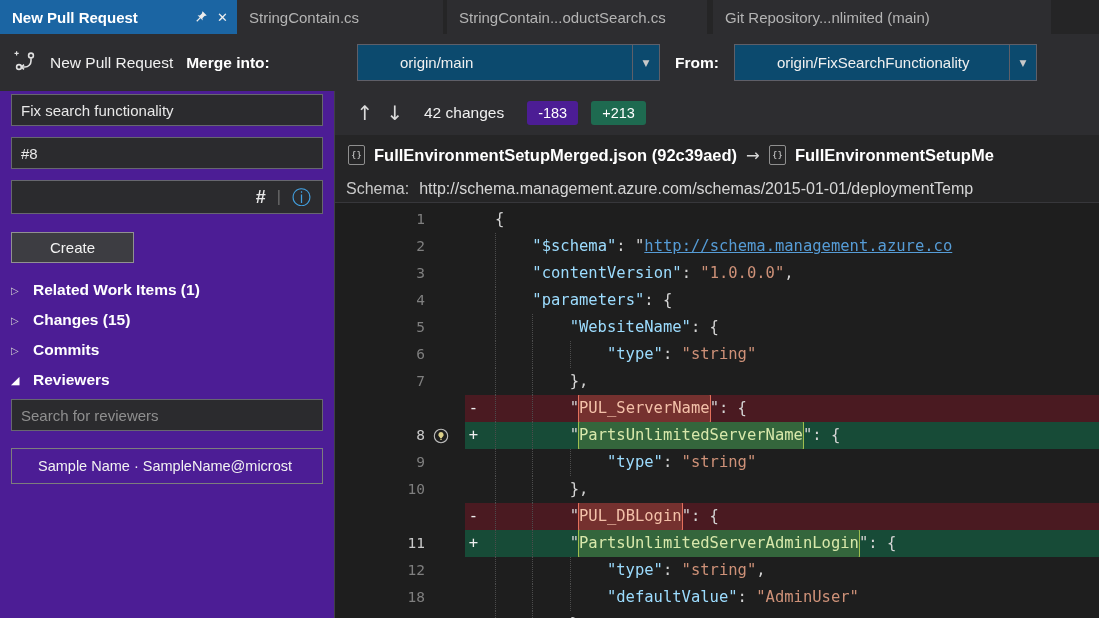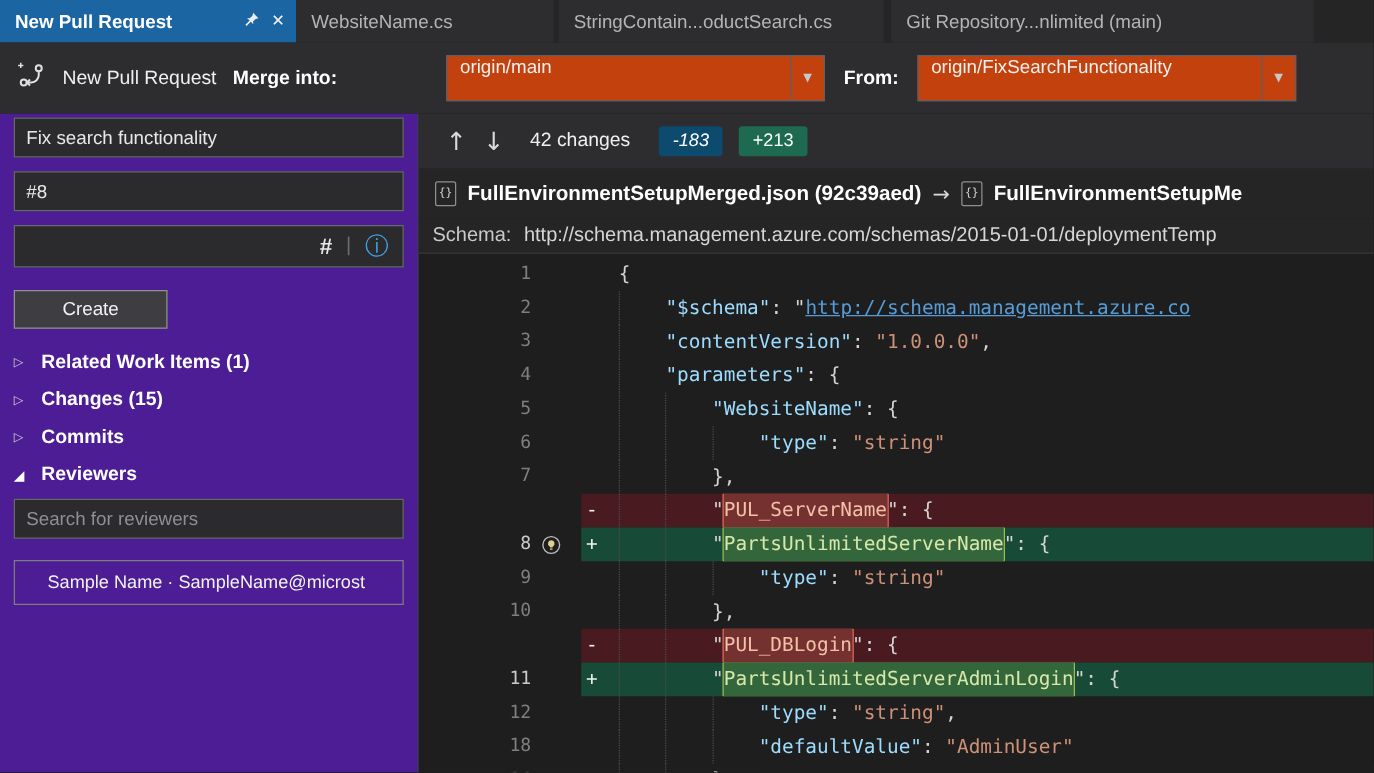--- a/index.html
+++ b/index.html
@@ -19,21 +19,21 @@
   .tab.w4{width:260px;margin-left:4px;}
   .tab-icons{display:flex;align-items:center;gap:9px;}
   .close{font-size:13px;color:#f0f0f0;}
 
   
   .header-row{height:57px;flex:none;display:flex;align-items:center;background:#2d2d30;}
   .header-left{width:357px;flex:none;display:flex;align-items:center;padding-left:13px;gap:13px;overflow:hidden;}
   .hdr-title{font-size:15.5px;color:#f0f0f0;white-space:nowrap;}
   .hdr-bold{font-size:15.5px;font-weight:700;color:#ffffff;white-space:nowrap;}
   .header-right{flex:1;display:flex;align-items:center;gap:15px;padding-right:42px;min-width:0;}
-  .dropdown{flex:1;max-width:303px;height:37px;background:#c2410c;border:1px solid #5f5f68;display:flex;align-items:flex-start;}
+  .dropdown{flex:1;max-width:303px;height:37px;background:#0c4a6e;border:1px solid #5f5f68;display:flex;align-items:center;padding-left:32px;}
   .dd-label{flex:1;padding:0 10px;font-size:15px;color:#f0f0f0;white-space:nowrap;overflow:hidden;}
   .dd-arrow{width:27px;align-self:stretch;display:flex;align-items:center;justify-content:center;border-left:1px solid #5f5f68;color:#c8c8c8;font-size:9px;}
 
   
   .main{flex:1;display:flex;min-height:0;}
   .left-panel{width:335px;flex:none;background:#4c1d95;border-right:1px solid #404046;padding:3px 11px 0;display:flex;flex-direction:column;overflow:hidden;}
   .text-input{height:32px;flex:none;background:#2b2b2e;border:1px solid #67676f;color:#e8e8e8;font-size:15px;font-family:"Liberation Sans",sans-serif;padding:0 9px;margin-bottom:11px;width:100%;}
   .text-input::placeholder{color:#8f8f8f;}
   .icon-row{height:34px;flex:none;border:1px solid #67676f;background:#2b2b2e;display:flex;align-items:center;justify-content:flex-end;gap:11px;padding:0 11px;margin-bottom:5px;}
   .hash-icon{font-size:18px;font-weight:700;color:#e8e8e8;}
@@ -45,21 +45,21 @@
   .chev.expanded{font-size:11px;color:#fff;}
   .search-input{margin-top:4px;margin-bottom:0;}
   .reviewer-box{margin-top:17px;height:36px;flex:none;border:1px solid #7d7d7d;display:flex;align-items:center;padding:0 26px;font-size:14.5px;color:#f2f2f2;white-space:nowrap;overflow:hidden;}
 
   
   .right-panel{flex:1;display:flex;flex-direction:column;min-width:0;background:#1e1e1e;}
   .diff-toolbar{height:44px;flex:none;background:#2d2d30;display:flex;align-items:center;padding-left:15px;}
   .nav-arrow{font-size:20px;color:#dadada;width:30px;text-align:center;}
   .changes-label{font-size:15.5px;color:#f0f0f0;margin:0 10px 0 14px;}
   .badge{border-radius:3px;color:#fff;font-size:14.5px;padding:4px 11px;margin-left:13px;}
-  .badge.del{background:#0c4a6e;font-style:italic;}
+  .badge.del{background:#4c1d95;}
   .badge.add{background:#1e6a50;}
   .file-header{height:40px;flex:none;background:#252526;display:flex;align-items:center;gap:9px;padding-left:13px;font-size:16.5px;font-weight:700;color:#fff;white-space:nowrap;overflow:hidden;}
   .file-arrow{font-weight:400;color:#d8d8d8;}
   .json-icon{flex:none;width:17px;height:20px;border:1px solid #8f8f8f;border-radius:2px;display:inline-flex;align-items:center;justify-content:center;font-size:9px;font-weight:400;color:#d8d8d8;font-family:"DejaVu Sans Mono",monospace;}
   .schema-bar{height:28px;flex:none;background:#252526;display:flex;align-items:center;gap:10px;padding-left:11px;font-size:16px;color:#c9c9c9;white-space:nowrap;overflow:hidden;border-bottom:1px solid #37373b;}
   .schema-url{color:#d6d6d6;}
 
   .code-area{flex:1;min-height:0;overflow:hidden;font-family:"DejaVu Sans Mono",monospace;font-size:15.5px;padding-top:3px;}
   .code-row{display:flex;height:27px;line-height:27px;white-space:pre;}
   .ln-num{width:90px;flex:none;text-align:right;color:#7f7f7f;font-size:14.5px;}
@@ -87,21 +87,21 @@
     <div class="tab active w1">
       <span class="tab-label">New Pull Request</span>
       <span class="tab-icons">
         <span><svg width="13" height="13" viewBox="0 0 13 13">
               <path d="M7.5 1.2l4.3 4.3-2.3.6-2.1 2.1.3 2.2-2.1-2.1L2.2 11.7l-.9-.9 3.4-3.4-2.1-2.1 2.2.3 2.1-2.1z" fill="#ececec"></path>
             </svg></span>
         <span class="close glyph">✕</span>
       </span>
     </div>
     <div class="tab w2">
-      <span class="tab-label">WebsiteName.cs</span>
+      <span class="tab-label">StringContain.cs</span>
     </div>
     <div class="tab w4">
       <span class="tab-label">StringContain...oductSearch.cs</span>
     </div>
     <div class="tab w3">
       <span class="tab-label">Git Repository...nlimited (main)</span>
     </div>
   </div>
 
   <div class="header-row">

